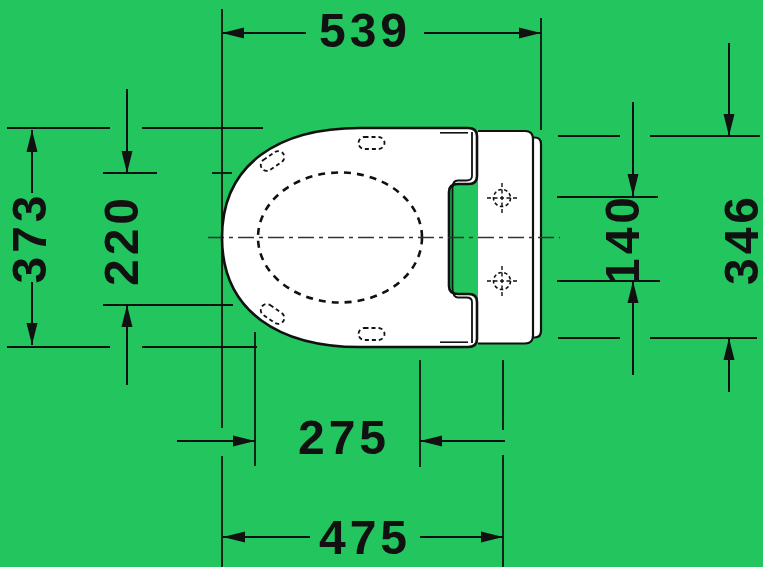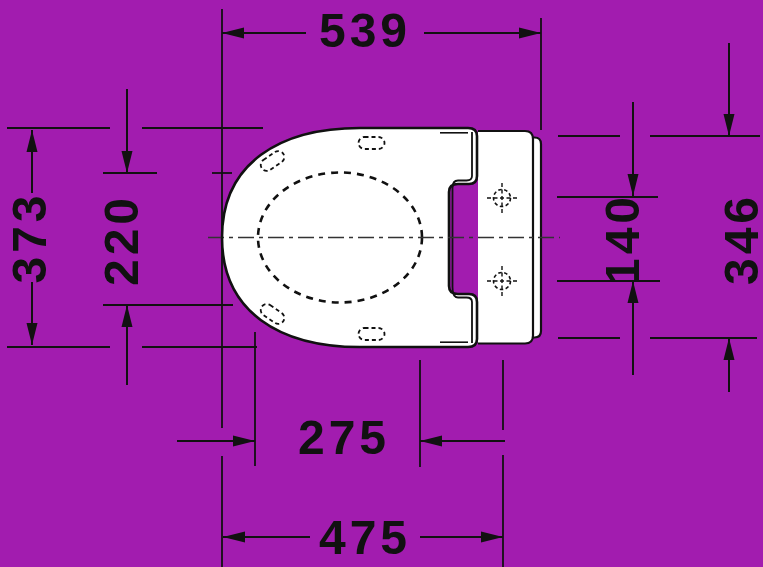--- a/index.html
+++ b/index.html
@@ -1,16 +1,16 @@
 <!DOCTYPE html>
 <html><head>
 <meta charset="utf-8">
 <style>
   html,body{margin:0;padding:0;background:#fff;}
-  .stage{position:relative;width:763px;height:567px;background:#a21caf;overflow:hidden;}
+  .stage{position:relative;width:763px;height:567px;background:#22c55e;overflow:hidden;}
   svg{display:block;}
   .dim-text{font-family:"Liberation Sans","DejaVu Sans",sans-serif;font-weight:700;font-size:48px;letter-spacing:4px;fill:#111;}
 </style>
 </head>
 <body>
 
 <div class="stage">
 <svg width="763" height="567" viewBox="0 0 763 567" xmlns="http://www.w3.org/2000/svg">
 
   <g>

